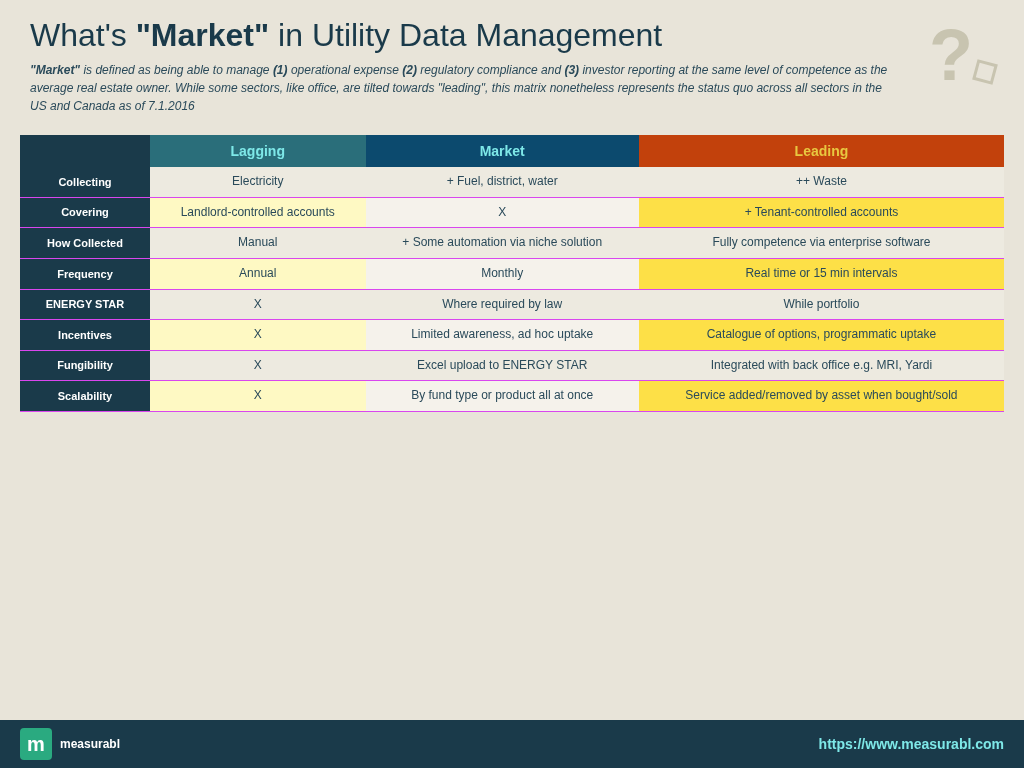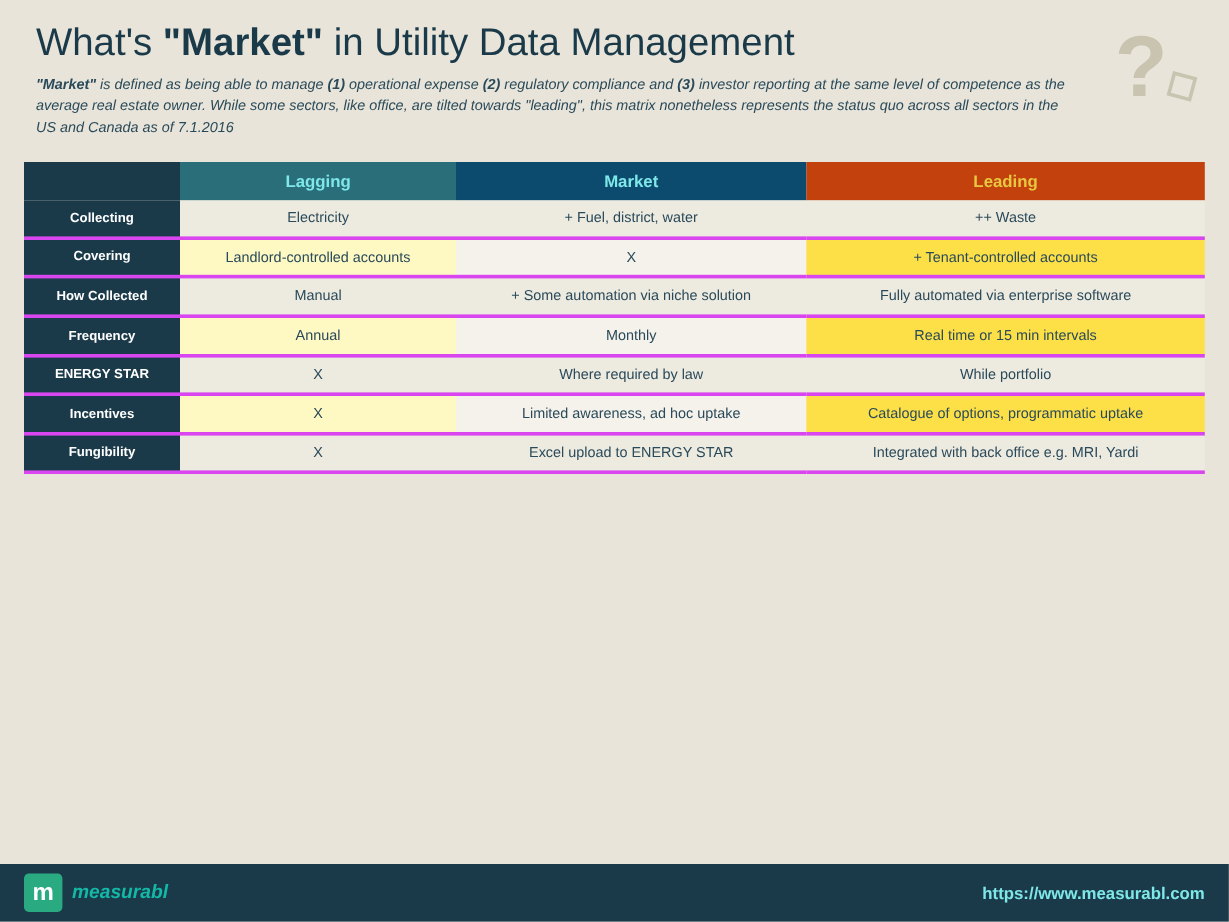--- a/index.html
+++ b/index.html
@@ -68,21 +68,21 @@
     }
     th.col-market {
       background: #0c4a6e;
       color: #7ee8e8;
     }
     th.col-leading {
       background: #c2410c;
       color: #e8c840;
     }
     tbody tr {
-      border-bottom: 3px solid #d946ef;
+      border-bottom: 1px solid #d946ef;
     }
     tbody tr td {
       padding: 7px 8px;
       text-align: center;
       vertical-align: middle;
       line-height: 1.3;
     }
     tbody tr td:first-child {
       background: #1a3a4a;
       color: #fff;
@@ -131,24 +131,23 @@
       background: #2aaa80;
       border-radius: 4px;
       display: flex;
       align-items: center;
       justify-content: center;
       color: white;
       font-weight: 900;
       font-size: 20px;
     }
     .footer-logo-text {
-      color: #14b8a6;
-      font-size: 16px;
+      color: #ffffff;
+      font-size: 12px;
       font-weight: 700;
-      font-style: italic;
     }
     .footer-url {
       color: #7ee8e8;
       font-size: 14px;
       font-weight: 600;
     }
     
     .qmark-container {
       position: absolute;
       right: 15px;
@@ -197,21 +196,21 @@
           <tr>
             <td>Covering</td>
             <td>Landlord-controlled accounts</td>
             <td>X</td>
             <td>+ Tenant-controlled accounts</td>
           </tr>
           <tr>
             <td>How Collected</td>
             <td>Manual</td>
             <td>+ Some automation via niche solution</td>
-            <td>Fully automated via enterprise software</td>
+            <td>Fully competence via enterprise software</td>
           </tr>
           <tr>
             <td>Frequency</td>
             <td>Annual</td>
             <td>Monthly</td>
             <td>Real time or 15 min intervals</td>
           </tr>
           <tr>
             <td>ENERGY STAR</td>
             <td>X</td>
@@ -222,20 +221,26 @@
             <td>Incentives</td>
             <td>X</td>
             <td>Limited awareness, ad hoc uptake</td>
             <td>Catalogue of options, programmatic uptake</td>
           </tr>
           <tr>
             <td>Fungibility</td>
             <td>X</td>
             <td>Excel upload to ENERGY STAR</td>
             <td>Integrated with back office e.g. MRI, Yardi</td>
+          </tr>
+          <tr>
+            <td>Scalability</td>
+            <td>X</td>
+            <td>By fund type or product all at once</td>
+            <td>Service added/removed by asset when bought/sold</td>
           </tr>
         </tbody>
     </table>
   </div>
 
   <div class="footer">
     <div class="footer-logo">
       <div class="footer-logo-icon">
         <span>m</span>
       </div>

